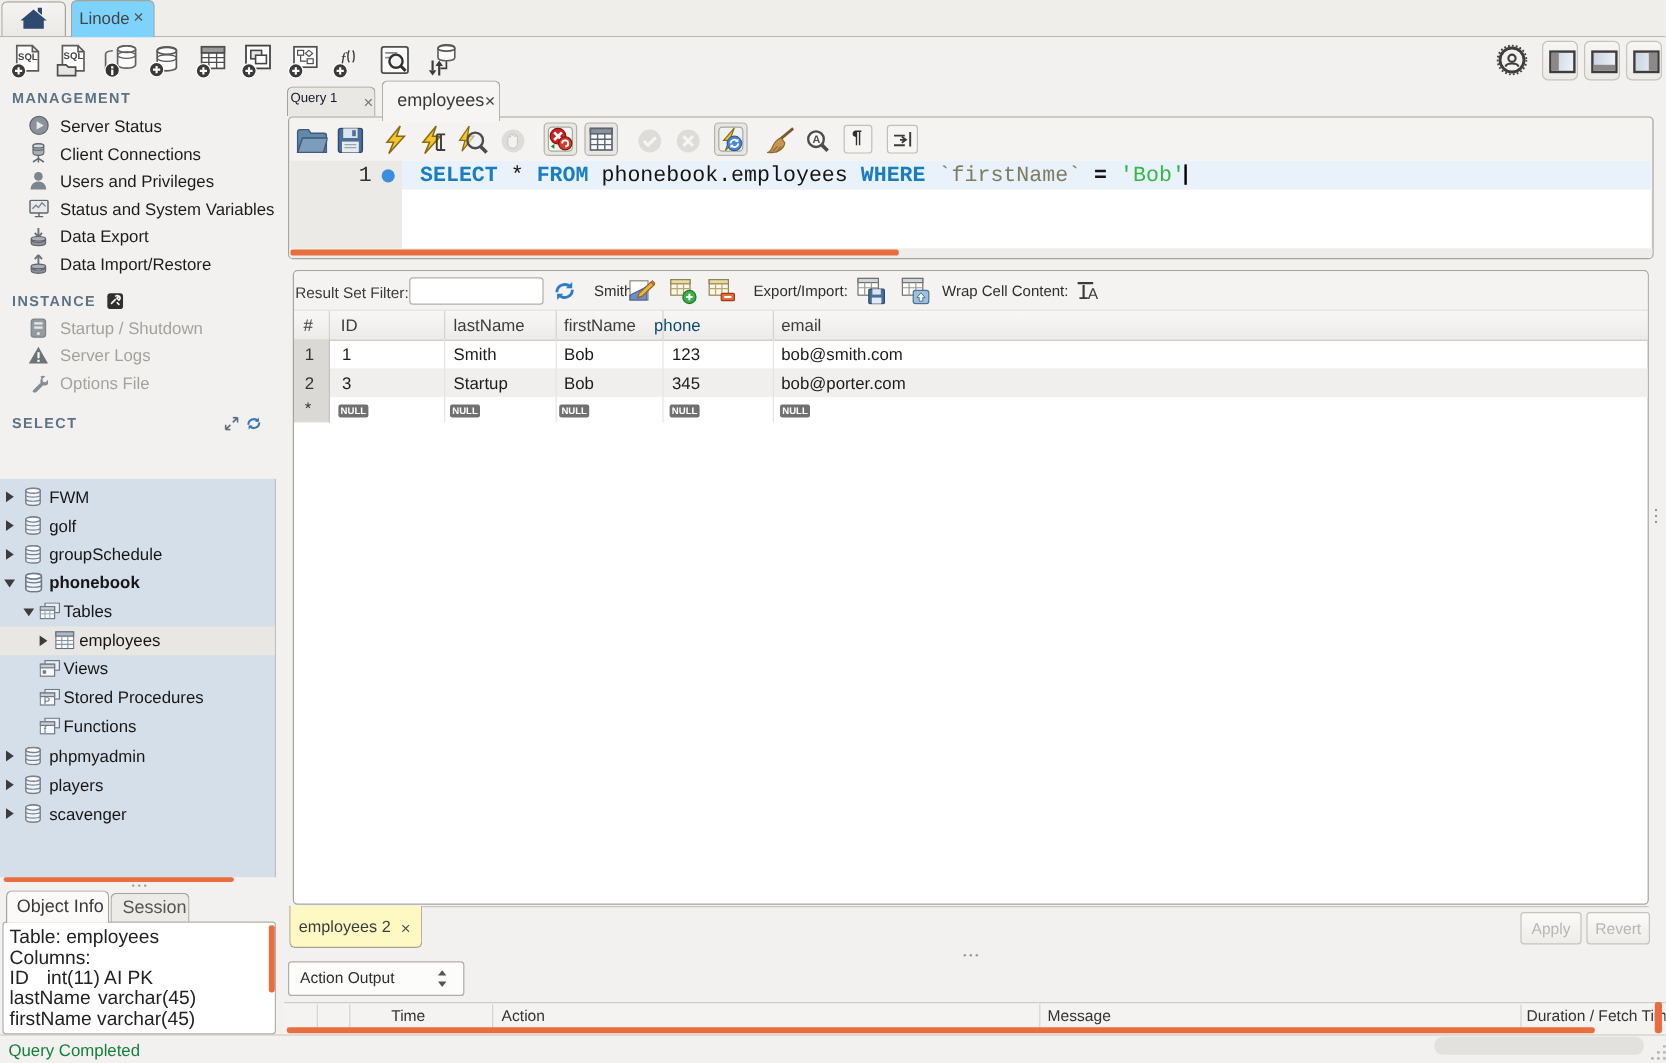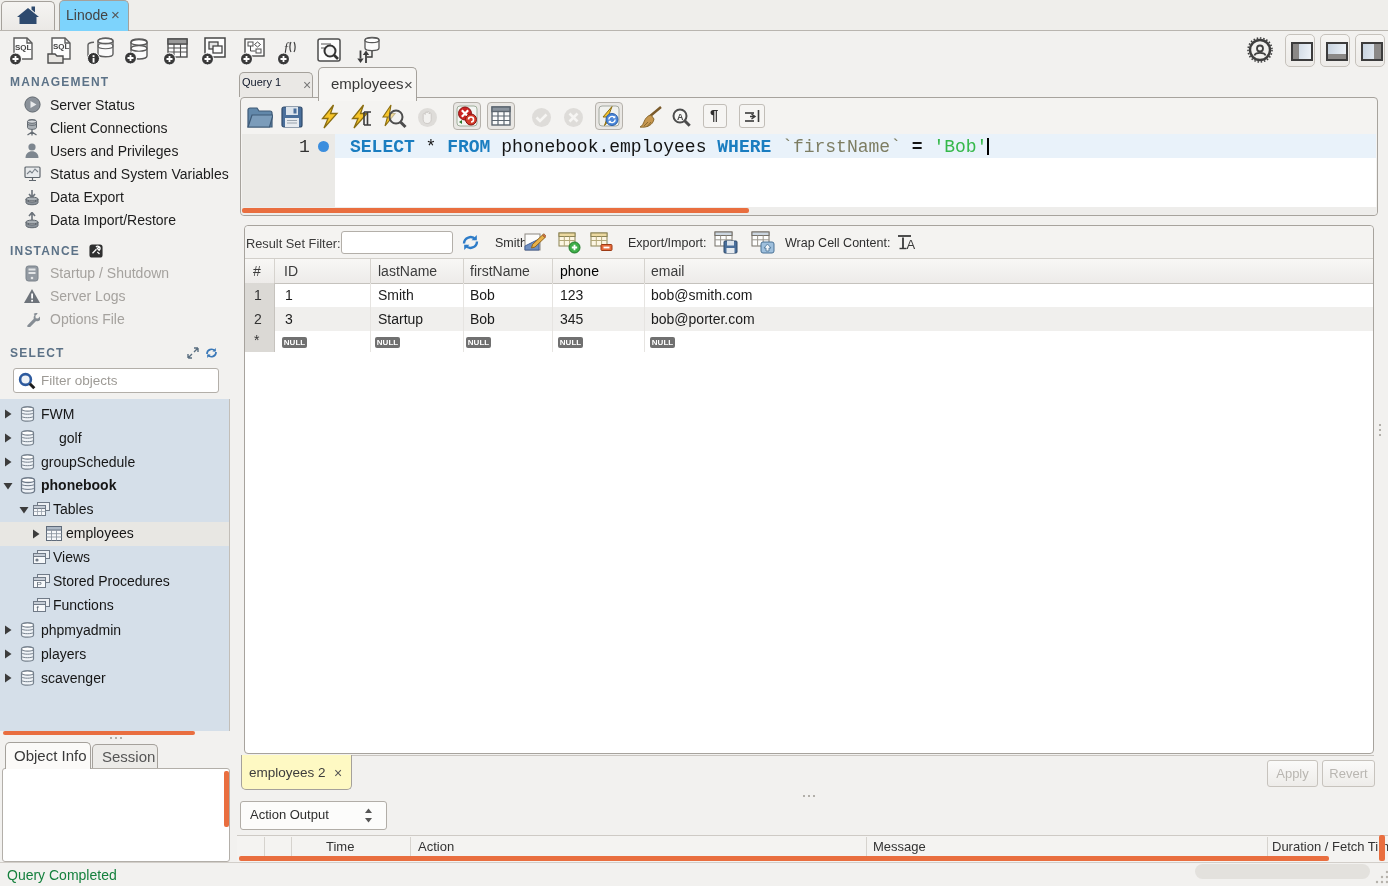--- a/index.html
+++ b/index.html
@@ -197,48 +197,41 @@
  <div class="abs hdrlabel" style="left:10px;top:276px">SELECT</div>
  <svg class="abs" style="left:187px;top:277px" width="12" height="12" viewBox="0 0 12 12">
   <path d="M1 11 L5 7 M1 11 v-4 M1 11 h4 M11 1 L7 5 M11 1 v4 M11 1 h-4" stroke="#5a6e80" stroke-width="1.4" fill="none"></path>
  </svg>
  <svg class="abs" style="left:205px;top:277px" width="13" height="12" viewBox="0 0 13 12">
   <path d="M2 7 a4.5 4.5 0 0 1 8-3" fill="none" stroke="#3a78b8" stroke-width="1.7"></path>
   <path d="M10.8 1 v3.4 h-3.4 z" fill="#3a78b8"></path>
   <path d="M11 5 a4.5 4.5 0 0 1 -8 3" fill="none" stroke="#3a78b8" stroke-width="1.7"></path>
   <path d="M2.2 11 v-3.4 h3.4 z" fill="#3a78b8"></path>
  </svg>
- <div class="abs" style="left:13px;top:298px;width:204px;height:23px;background:#fff;border:1px solid #b3afa9;border-radius:3px">
-  <svg class="abs" style="left:4px;top:3px" width="19" height="19" viewBox="0 0 19 19">
-   <circle cx="7.5" cy="7.5" r="5.4" fill="#eef2f6" stroke="#2d5a9e" stroke-width="2.6"></circle>
-   <path d="M11.8 11.8 l4.5 4.5" stroke="#1c1c1c" stroke-width="3"></path>
-  </svg>
-  <span style="position:absolute;left:27px;top:4px;color:#9d9a95;font-size:13.5px">Filter objects</span>
- </div>
  <div class="abs" style="left:0;top:329px;width:229px;height:332px;background:#d5dfe9;border-right:1px solid #c2beb8"></div>
 
  <div id="tree" class="abs" style="left:0;top:329px;width:265px;height:332px">
   <svg class="abs" style="left:4px;top:10px" width="8" height="10" viewBox="0 0 8 10">
         <path d="M1 0.5 L7.5 5 L1 9.5 z" fill="#3c3c3c"></path>
       </svg>
   <svg class="abs" style="left:20px;top:7px" width="15" height="16" viewBox="0 0 15 16">
         <path d="M1.5 3 c0-1.3 2.7-2.2 6-2.2 s6 .9 6 2.2 v10 c0 1.3-2.7 2.2-6 2.2 s-6-.9-6-2.2 z" fill="#f0f4f8" stroke="#77828e" stroke-width="1.2"></path>
         <ellipse cx="7.5" cy="3" rx="6" ry="2.1" fill="#fff" stroke="#77828e" stroke-width="1.2"></ellipse>
         <path d="M1.5 7 c2 1.6 10 1.6 12 0 M1.5 10.5 c2 1.6 10 1.6 12 0" fill="none" stroke="#77828e"></path>
       </svg>
   <div class="trow" style="left:41px;top:7px">FWM</div>
   <svg class="abs" style="left:4px;top:34px" width="8" height="10" viewBox="0 0 8 10">
         <path d="M1 0.5 L7.5 5 L1 9.5 z" fill="#3c3c3c"></path>
       </svg>
   <svg class="abs" style="left:20px;top:31px" width="15" height="16" viewBox="0 0 15 16">
         <path d="M1.5 3 c0-1.3 2.7-2.2 6-2.2 s6 .9 6 2.2 v10 c0 1.3-2.7 2.2-6 2.2 s-6-.9-6-2.2 z" fill="#f0f4f8" stroke="#77828e" stroke-width="1.2"></path>
         <ellipse cx="7.5" cy="3" rx="6" ry="2.1" fill="#fff" stroke="#77828e" stroke-width="1.2"></ellipse>
         <path d="M1.5 7 c2 1.6 10 1.6 12 0 M1.5 10.5 c2 1.6 10 1.6 12 0" fill="none" stroke="#77828e"></path>
       </svg>
-  <div class="trow" style="left:59px;top:31px">golf</div>
+  <div class="trow" style="left:41px;top:31px">golf</div>
   <svg class="abs" style="left:4px;top:58px" width="8" height="10" viewBox="0 0 8 10">
         <path d="M1 0.5 L7.5 5 L1 9.5 z" fill="#3c3c3c"></path>
       </svg>
   <svg class="abs" style="left:20px;top:55px" width="15" height="16" viewBox="0 0 15 16">
         <path d="M1.5 3 c0-1.3 2.7-2.2 6-2.2 s6 .9 6 2.2 v10 c0 1.3-2.7 2.2-6 2.2 s-6-.9-6-2.2 z" fill="#f0f4f8" stroke="#77828e" stroke-width="1.2"></path>
         <ellipse cx="7.5" cy="3" rx="6" ry="2.1" fill="#fff" stroke="#77828e" stroke-width="1.2"></ellipse>
         <path d="M1.5 7 c2 1.6 10 1.6 12 0 M1.5 10.5 c2 1.6 10 1.6 12 0" fill="none" stroke="#77828e"></path>
       </svg>
   <div class="trow" style="left:41px;top:55px">groupSchedule</div>
   <svg class="abs" style="left:3px;top:83px" width="10" height="8" viewBox="0 0 10 8">
@@ -322,20 +315,25 @@
 
  <div class="abs orange" style="left:3px;top:661px;width:192px;height:4px"></div>
  <div class="abs grip-h" style="left:110px;top:667px"><i></i><i></i><i></i></div>
  <div class="tab-top" style="left:5px;top:672px;width:84px;height:26px;background:#fbfaf8;z-index:3">
   <span style="position:absolute;left:8px;top:4px;font-size:15px;color:#3a3a3a">Object Info</span>
  </div>
  <div class="tab-top" style="left:92px;top:674px;width:64px;height:24px;background:#ecebe8">
   <span style="position:absolute;left:9px;top:3px;font-size:15px;color:#555">Session</span>
  </div>
  <div class="abs" style="left:2px;top:698px;width:226px;height:92px;background:#fff;border:1px solid #b3afa9;border-radius:3px;z-index:2">
+  <div class="abs" style="left:5px;top:4px;font-size:16px;color:#222;line-height:17px;white-space:pre">Table: employees
+Columns:
+ID<span style="display:inline-block;width:15px"></span>int(11) AI PK
+lastName<span style="display:inline-block;width:6px"></span>varchar(45)
+firstName varchar(45)</div>
   <div class="abs orange" style="left:221px;top:2px;width:5px;height:56px"></div>
  </div>
 </div>
 
 <div class="tab-top" style="left:239px;top:72px;width:72px;height:24px;background:#eae8e5">
  <span style="position:absolute;left:2px;top:3px;font-size:11px;color:#0f172a">Query 1</span>
  <span style="position:absolute;left:63px;top:4px;font-size:14px;color:#777">×</span>
 </div>
 <div class="tab-top" style="left:318px;top:67px;width:97px;height:33px;background:#f6f5f3;z-index:3">
  <span style="position:absolute;left:12px;top:7px;font-size:15px;color:#383838">employees</span>
@@ -492,21 +490,21 @@
   <path d="M2.5 15.5 h7" stroke="#3a3a3a" stroke-width="1.4"></path>
   <path d="M6 4.5 v11" stroke="#3a3a3a" stroke-width="1.8"></path>
   <text x="9.5" y="16" font-size="13" fill="#3a3a3a" font-family="Liberation Sans">A</text>
  </svg>
 
  <div class="abs" style="left:0;top:33px;width:1128px;height:24px;background:linear-gradient(#f8f7f5,#edebe9);border-bottom:1px solid #c5c2bd"></div>
  <span class="cell" style="left:8px;top:37px;color:#3c3c3c">#</span>
  <span class="cell" style="left:39px;top:37px;color:#3c3c3c">ID</span>
  <span class="cell" style="left:133px;top:37px;color:#3c3c3c">lastName</span>
  <span class="cell" style="left:225px;top:37px;color:#3c3c3c">firstName</span>
- <span class="cell" style="left:315px;top:37px;color:#000000">phone</span>
+ <span class="cell" style="left:300px;top:37px;color:#0c4a6e">phone</span>
  <span class="cell" style="left:406px;top:37px;color:#3c3c3c">email</span>
  <div class="sep" style="left:29px;top:33px;height:24px"></div>
  <div class="sep" style="left:125px;top:33px;height:24px"></div>
  <div class="sep" style="left:218px;top:33px;height:24px"></div>
  <div class="sep" style="left:307px;top:33px;height:24px"></div>
  <div class="sep" style="left:399px;top:33px;height:24px"></div>
 
  <div class="abs" style="left:0;top:81px;width:1128px;height:24px;background:#f0efed"></div>
  <div class="abs" style="left:0;top:57px;width:29px;height:69px;background:#dbd9d5;border-right:1px solid #c6c3be"></div>
  <div class="sep" style="left:125px;top:57px;height:69px;background:#e6e4e1"></div>

